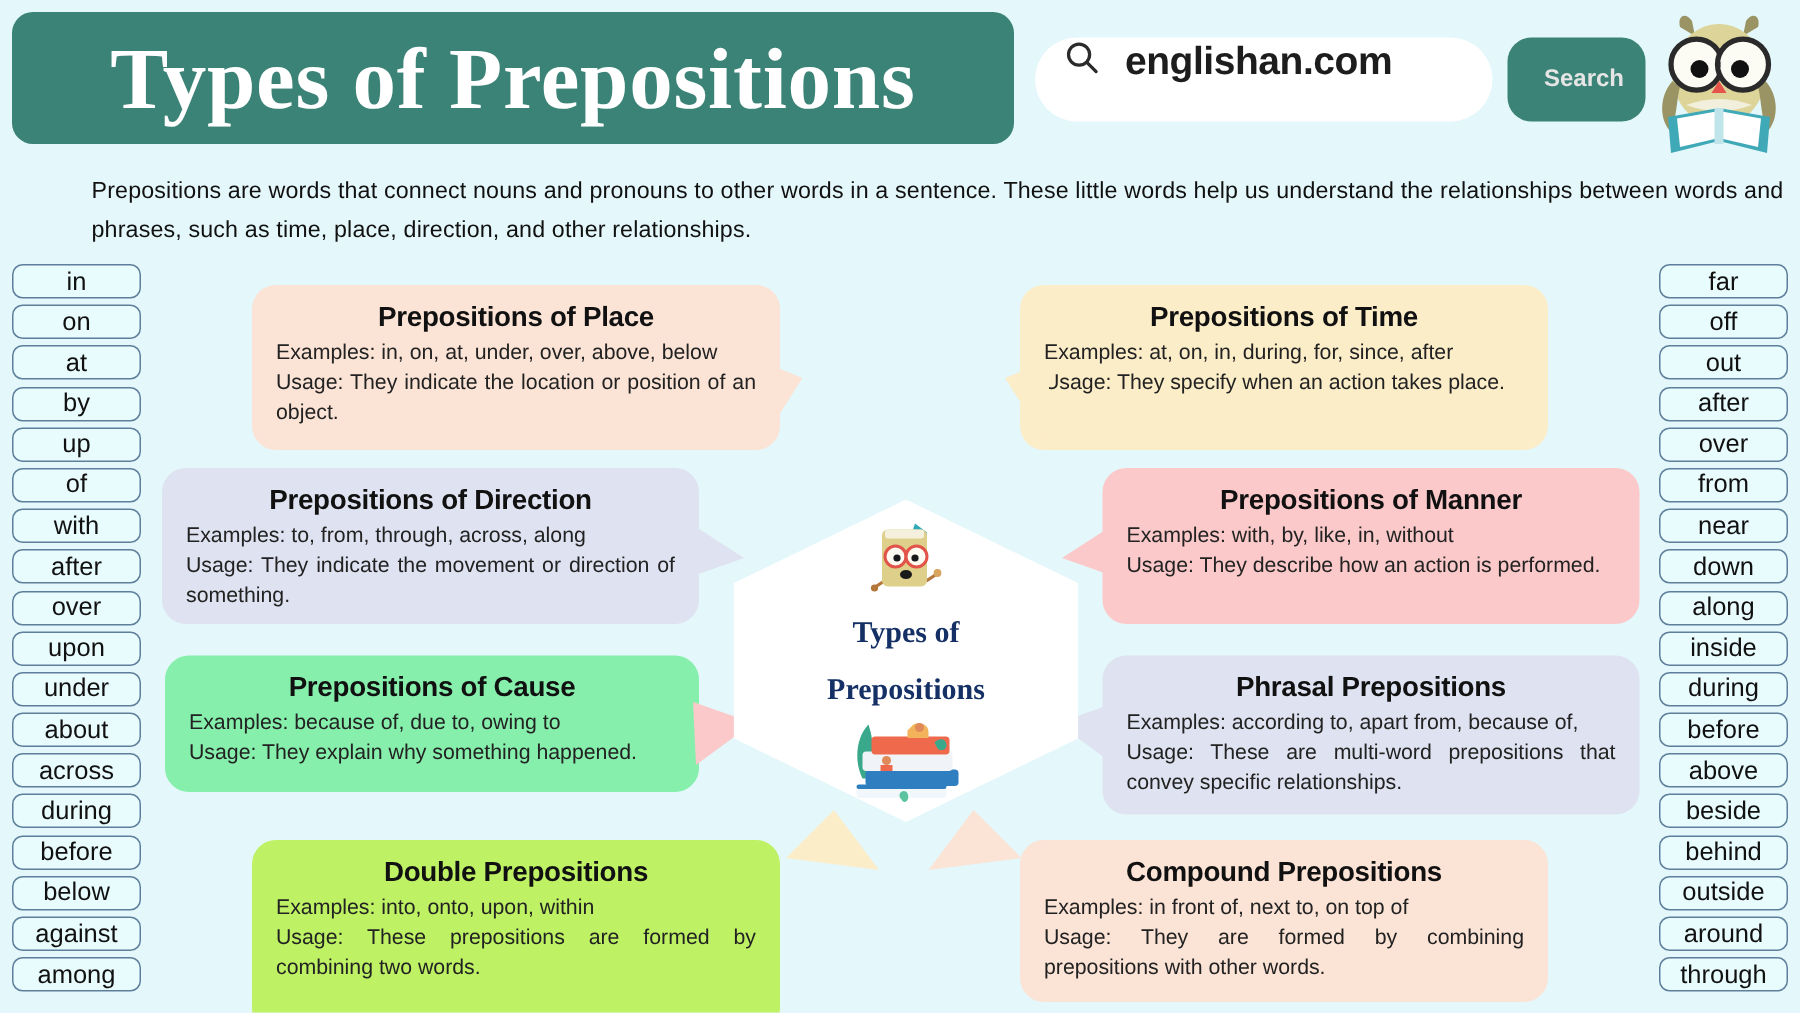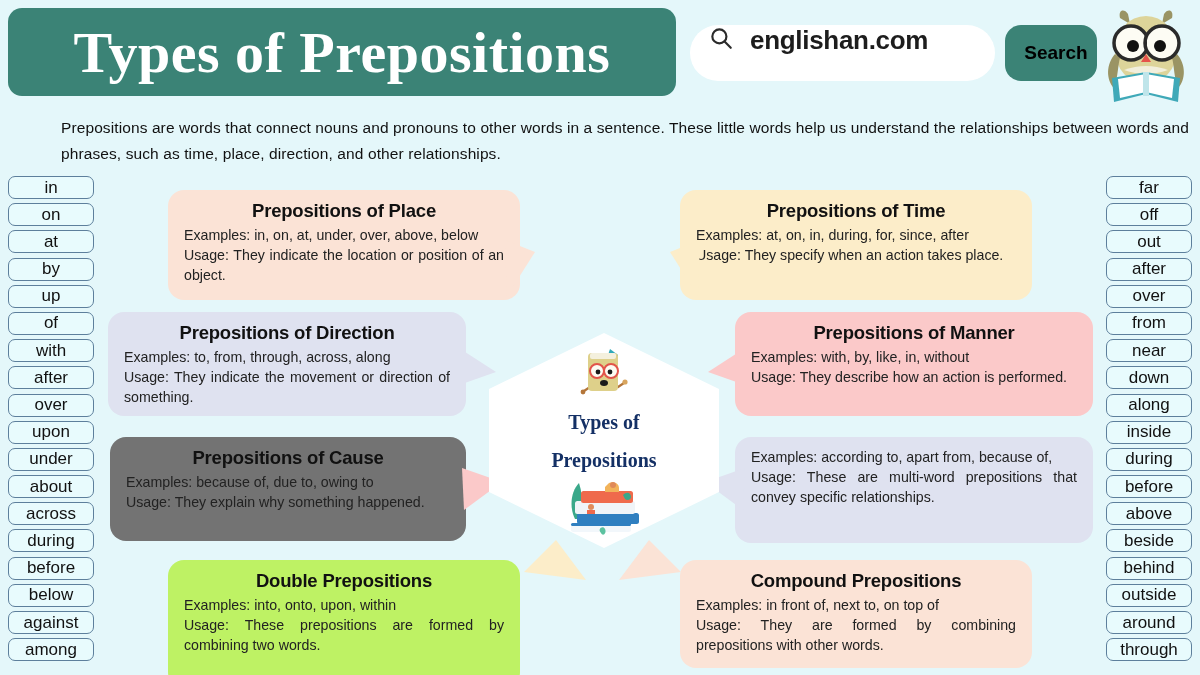--- a/index.html
+++ b/index.html
@@ -48,22 +48,22 @@
     margin-left: 16px;
     font-size: 26px; font-weight: bold;
     color: #1d1d1d;
     letter-spacing: -0.3px;
   }
   .search-btn {
     width: 92px; height: 56px;
     background: #3b8376;
     border-radius: 16px;
     border: none;
-    color: #000000;
-    font-size: 19px; font-weight: bold;
+    color: #e5e5e5;
+    font-size: 16px; font-weight: bold;
     font-family: "Liberation Sans", sans-serif;
     display: flex; align-items: center; justify-content: center;
     cursor: pointer;
     padding-left: 16px;
   }
   .owl { position: absolute; left: 1094px; top: 2px; width: 104px; height: 104px; }
 
   
   .intro {
     position: absolute; left: 18px; top: 115px; width: 1165px;
@@ -257,30 +257,31 @@
 
   <div class="card" id="card-manner" style="left:735px; top:312px; width:358px; height:104px; background:#fbc9c9;">
     <h3>Prepositions of Manner</h3>
     <p>Examples: with, by, like, in, without</p>
     <p class="just">Usage: They describe how an action is performed.</p>
   </div>
   <svg class="tail" style="left:692px; top:350px; width:50px; height:60px;" viewBox="0 0 50 60">
     <path d="M50 0 L16 22 L50 34 Z" fill="#fbc9c9"></path>
   </svg>
 
-  <div class="card" id="card-cause" style="left:110px; top:437px; width:356px; height:104px; background:#737373;">
+  <div class="card" id="card-cause" style="left:110px; top:437px; width:356px; height:91px; background:#86efac;">
     <h3>Prepositions of Cause</h3>
     <p>Examples: because of, due to, owing to</p>
     <p class="just">Usage: They explain why something happened.</p>
   </div>
   <svg class="tail" style="left:462px; top:462px; width:55px; height:70px;" viewBox="0 0 55 70">
     <path d="M0 6 L40 20 L2 48 Z" fill="#fbc9c9"></path>
   </svg>
 
   <div class="card" id="card-phrasal" style="left:735px; top:437px; width:358px; height:106px; background:#dfe2f0;">
+    <h3>Phrasal Prepositions</h3>
     <p>Examples: according to, apart from, because of,</p>
     <p class="just">Usage: These are multi-word prepositions that convey specific relationships.</p>
   </div>
   <svg class="tail" style="left:690px; top:462px; width:55px; height:70px;" viewBox="0 0 55 70">
     <path d="M55 6 L15 20 L53 48 Z" fill="#dfe2f0"></path>
   </svg>
 
   <div class="card" id="card-double" style="left:168px; top:560px; width:352px; height:128px; background:#bef264;">
     <h3>Double Prepositions</h3>
     <p>Examples: into, onto, upon, within</p>

